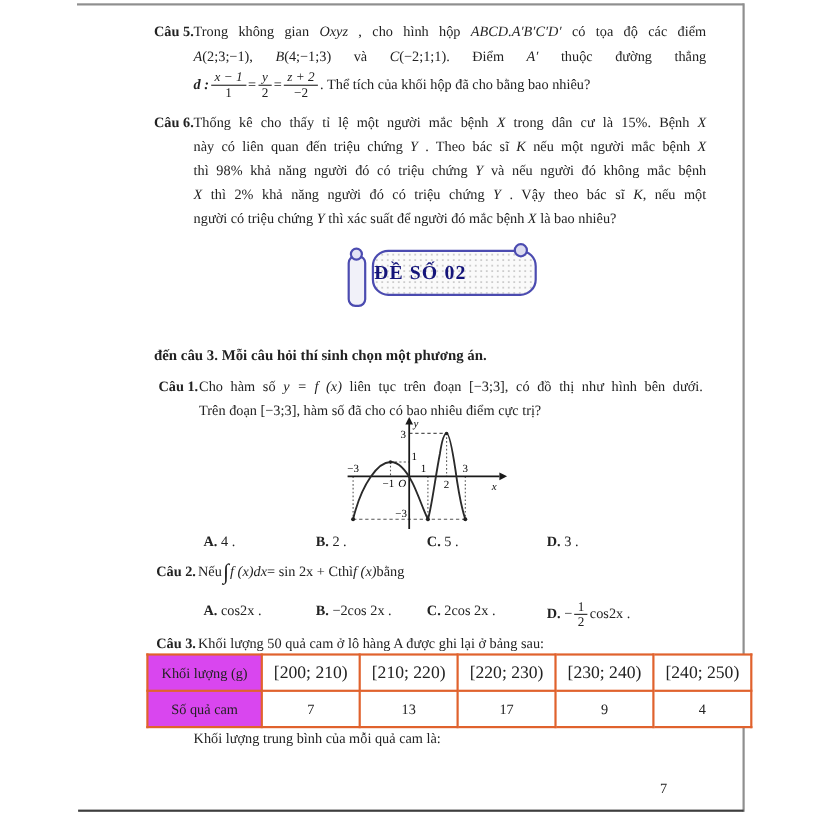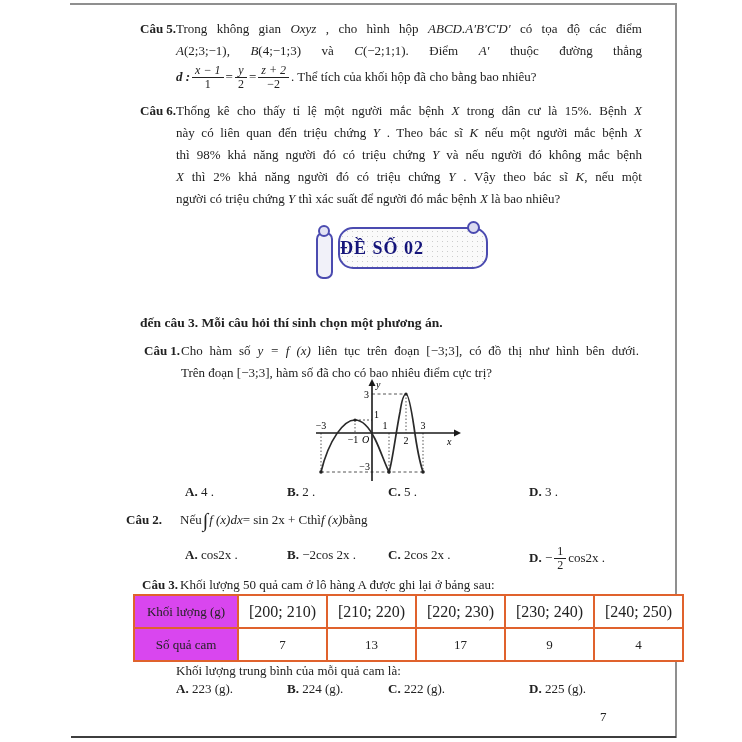--- a/index.html
+++ b/index.html
@@ -24,21 +24,21 @@
   .scroll .knob-r{position:absolute;left:153px;top:0px;width:9px;height:9px;border:2px solid #4b4bb0;border-radius:50%;background:#dcdcf0;}
   .scroll .body{position:absolute;left:24px;top:6px;width:146px;height:38px;border:2px solid #4b4bb0;border-radius:15px;
     background-color:#fafafa;background-image:radial-gradient(#cccccc 0.8px, transparent 1px);background-size:5px 5px;
     display:flex;align-items:center;justify-content:flex-start;}
   .scroll .title{font-weight:bold;font-size:18px;color:#15157a;letter-spacing:1px;}
   .bold{font-weight:bold;}
   
   .optrow{position:absolute;left:140px;width:530px;height:24px;font-size:13px;}
   .opt{position:absolute;white-space:nowrap;}
   .okey{font-weight:bold;}
-  .oA{left:45px;} .oB{left:147px;} .oC{left:248px;} .oD{left:357px;margin-left:32px;}
+  .oA{left:45px;} .oB{left:147px;} .oC{left:248px;} .oD{left:357px;}
   
   .ctable{position:absolute;left:133px;top:594px;border-collapse:collapse;}
   .ctable td{border:2px solid #e0622d;font-size:13px;text-align:center;height:29px;background:#fff;}
   .ctable td.hd{background:#d946ef;width:100px;}
   .ctable td.iv{width:85px;font-size:16px;}
   .pagenum{position:absolute;left:600px;top:709px;font-size:13px;}
   svg text{font-family:"Liberation Serif","DejaVu Serif",serif;}
 </style>
 </head>
 <body>
@@ -130,21 +130,21 @@
     <text x="127" y="52" font-size="10" text-anchor="middle">3</text>
   </svg>
 
   <div class="optrow" style="top:484px;">
     <span class="opt oA"><span class="okey">A.</span> <span>4 .</span></span>
     <span class="opt oB"><span class="okey">B.</span> <span>2 .</span></span>
     <span class="opt oC"><span class="okey">C.</span> <span>5 .</span></span>
     <span class="opt oD"><span class="okey">D.</span> <span>3 .</span></span>
   </div>
 
-  <div class="qlabel" style="left:126px;top:512px;">Câu 2.</div>
+  <div class="qlabel" style="left:142px;top:512px;">Câu 2.</div>
   <div class="tline" style="left:180px;top:506px;height:28px;display:flex;align-items:center;">
     <span>Nếu </span>
       <span class="bigint">∫</span>
       <span class="mi">f (x)dx</span>
       <span> = sin 2x + C</span>
       <span> thì </span>
       <span class="mi">f (x)</span>
       <span> bằng</span>
   </div>
   <div class="optrow" style="top:541px;height:34px;">
@@ -177,21 +177,15 @@
       <td>7</td>
       <td>13</td>
       <td>17</td>
       <td>9</td>
       <td>4</td>
     </tr>
   </tbody>
     </table>
 
   <div class="tline" style="left:176px;top:660px;">Khối lượng trung bình của mỗi quả cam là:</div>
-  <div class="optrow" style="top:681px;">
-    <span class="opt oA" style="left:36px;"><span class="okey">A.</span> <span>223 (g).</span></span>
-    <span class="opt oB"><span class="okey">B.</span> <span>224 (g).</span></span>
-    <span class="opt oC"><span class="okey">C.</span> <span>222 (g).</span></span>
-    <span class="opt oD"><span class="okey">D.</span> <span>225 (g).</span></span>
-  </div>
 
   <div class="pagenum">7</div>
 </div>
 
 </body></html>

